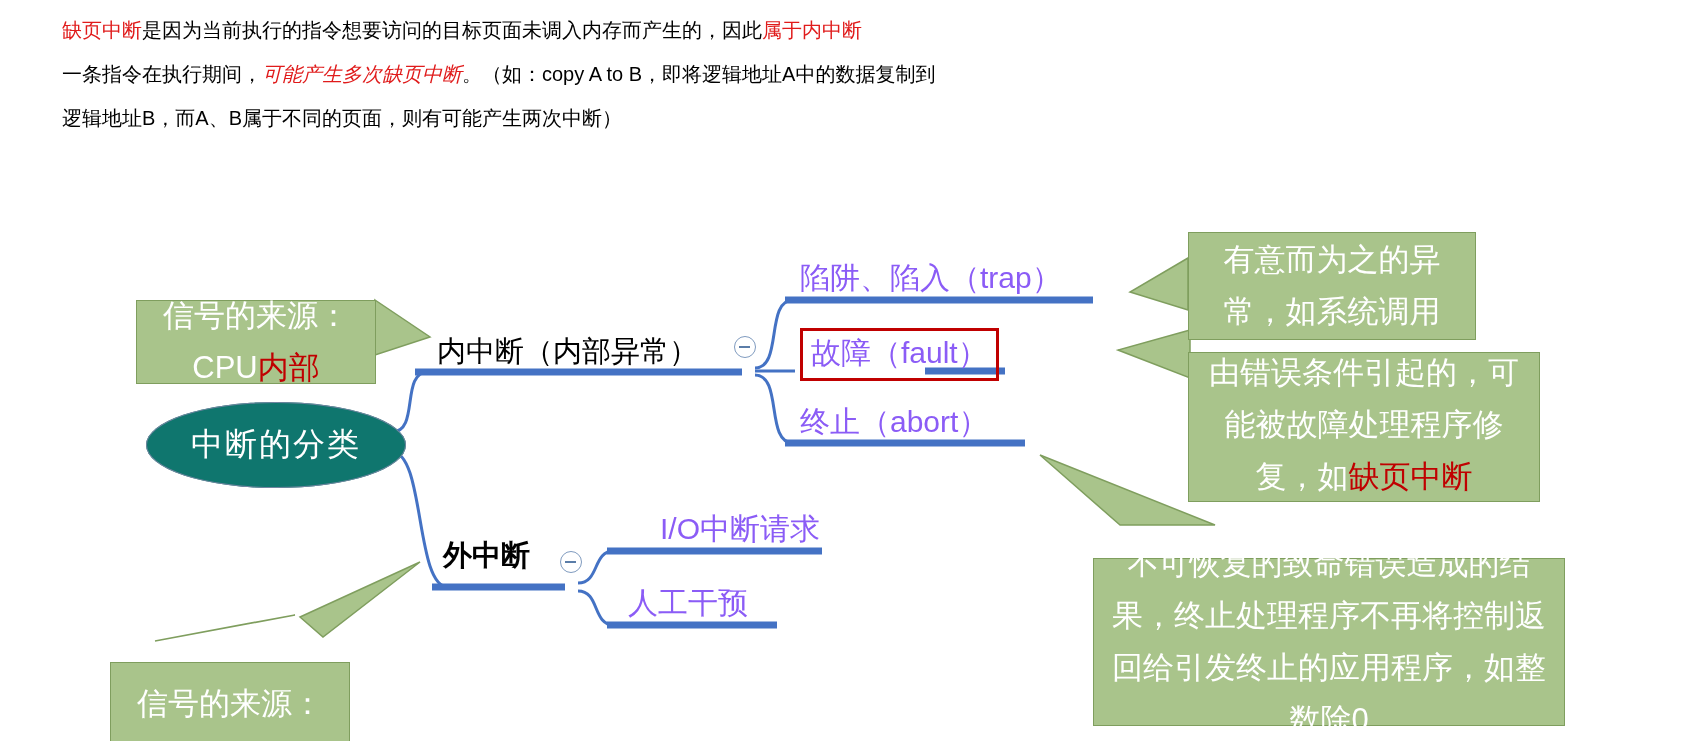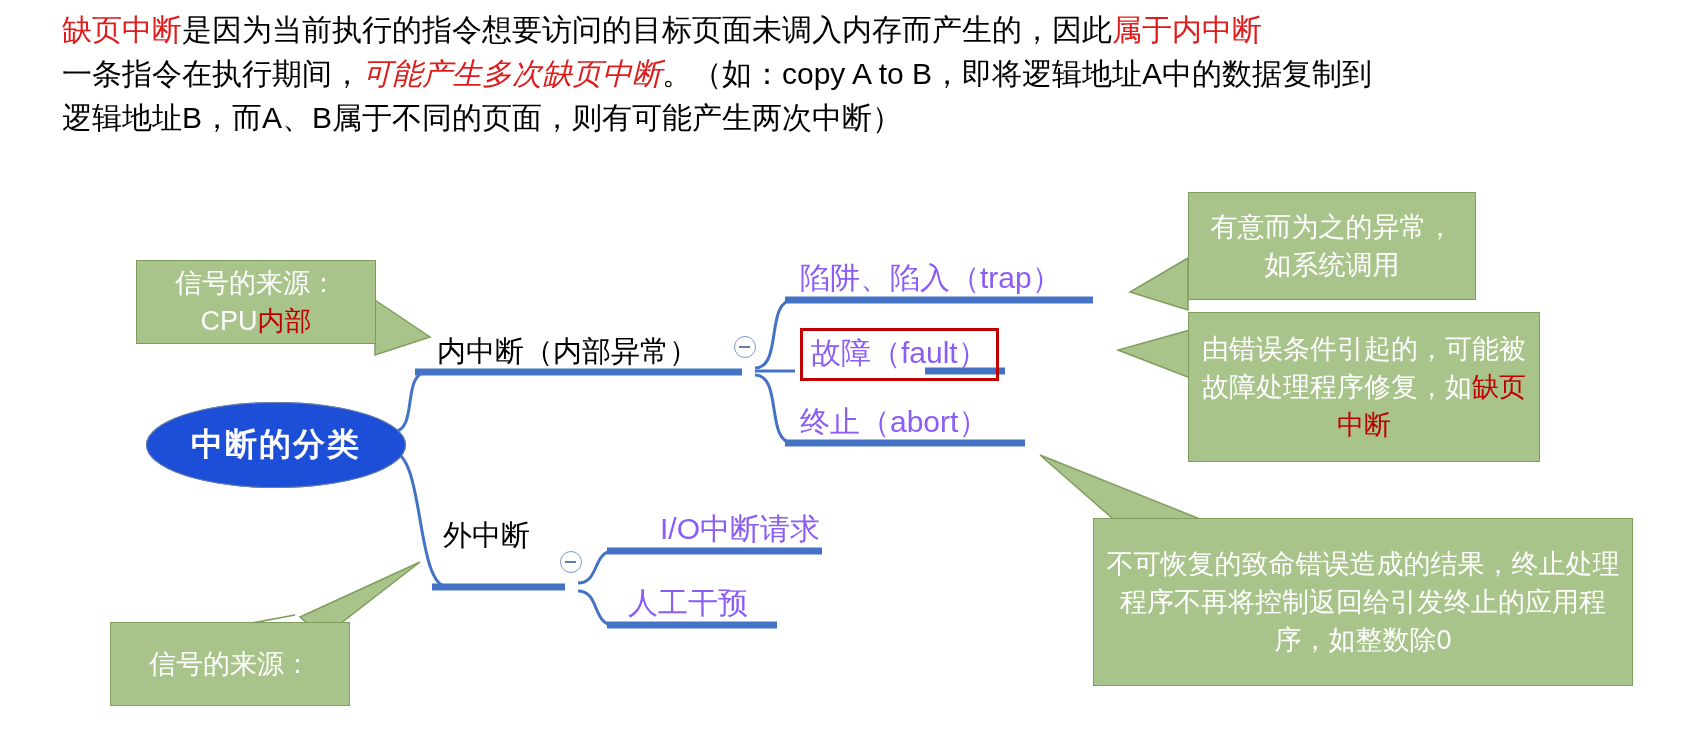--- a/index.html
+++ b/index.html
@@ -20,21 +20,21 @@
     width: 1685px;
     height: 741px;
   }
 
   
   .para {
     position: absolute;
     left: 62px;
     top: 8px;
     width: 1600px;
-    font-size: 30px;
+    font-size: 20px;
     line-height: 44px;
     color: #000000;
     font-family: "Liberation Sans", sans-serif;
     white-space: pre-wrap;
   }
   .para .red { color: #e01b1b; }
   .para .red-i { color: #e01b1b; font-style: italic; }
 
   
   #wires {
@@ -46,28 +46,28 @@
   }
 
   
   .center-node {
     position: absolute;
     left: 146px;
     top: 402px;
     width: 260px;
     height: 86px;
     border-radius: 50%;
-    background: #1d4ed8;
+    background: #0f766e;
     box-shadow: inset 0 0 0 1px #7185a0;
     display: flex;
     align-items: center;
     justify-content: center;
     color: #ffffff;
     font-size: 32px;
-    font-weight: bold;
+    font-weight: normal;
     letter-spacing: 2px;
   }
 
   
   .branch-label {
     position: absolute;
     font-size: 29px;
     color: #000000;
     white-space: nowrap;
   }
@@ -101,28 +101,29 @@
     height: 2px;
     background: #5b7da8;
   }
 
   
   .callout {
     position: absolute;
     background: #a9c48b;
     border: 1.5px solid #7f9e5e;
     color: #ffffff;
-    font-size: 27px;
-    line-height: 38px;
+    font-size: 31px;
+    line-height: 52px;
     text-align: center;
     display: flex;
     align-items: center;
     justify-content: center;
     box-sizing: border-box;
     padding: 6px 10px;
+    margin-top: 40px;
   }
   .callout .red { color: #c00000; }
 </style>
 </head>
 <body>
 
 <div id="stage">
 
   <div class="para"><span class="red">缺页中断</span><span>是因为当前执行的指令想要访问的目标页面未调入内存而产生的，因此</span><span class="red">属于内中断</span>
 <span>一条指令</span><span>在执行期间，</span><span class="red-i">可能产生多次缺页中断</span><span>。（如：copy A to B，即将逻辑地址A中的数据复制到</span>
@@ -166,21 +167,21 @@
 
   <div class="center-node">中断的分类</div>
 
   <div class="branch-label" style="left:437px; top:332px;">内中断（内部异常）</div>
   <div class="toggle" style="left:734px; top:336px;"></div>
 
   <div class="leaf-label" style="left:800px; top:258px;">陷阱、陷入（trap）</div>
   <div class="leaf-label boxed" style="left:800px; top:328px;">故障（fault）</div>
   <div class="leaf-label" style="left:800px; top:402px;">终止（abort）</div>
 
-  <div class="branch-label" style="left:443px; top:516px;">外中断</div>
+  <div class="branch-label" style="left:443px; top:536px;font-weight:bold;">外中断</div>
   <div class="toggle" style="left:560px; top:551px;"></div>
 
   <div class="leaf-label" style="left:660px; top:509px;">I/O中断请求</div>
   <div class="leaf-label" style="left:628px; top:583px;">人工干预</div>
 
   <div class="callout" style="left:136px; top:260px; width:240px; height:84px;">
     <div>
       <div>信号的来源：</div>
       <div>
         <span>CPU</span><span class="red">内部</span>
@@ -189,21 +190,21 @@
   </div>
 
   <div class="callout" style="left:110px; top:622px; width:240px; height:84px;">
     <div>
       <div>信号的来源：</div>
     </div>
   </div>
 
   <div class="callout" style="left:1188px; top:192px; width:288px; height:108px;">有意而为之的异常，如系统调用</div>
 
-  <div class="callout" style="left:1188px; top:312px; width:352px; height:150px;">
+  <div class="callout" style="left:1188px; top:312px; width:352px; height:150px;font-family:Liberation Mono, monospace;">
     <div>
       <span>由错误条件引起的，可能被故障处理程序修复，如</span><span class="red">缺页中断</span>
     </div>
   </div>
 
-  <div class="callout" style="left:1093px; top:518px; width:540px; height:168px;">不可恢复的致命错误造成的结果，终止处理程序不再将控制返回给引发终止的应用程序，如整数除0</div>
+  <div class="callout" style="left:1093px; top:518px; width:472px; height:168px;">不可恢复的致命错误造成的结果，终止处理程序不再将控制返回给引发终止的应用程序，如整数除0</div>
 
 </div>
 
 </body></html>

